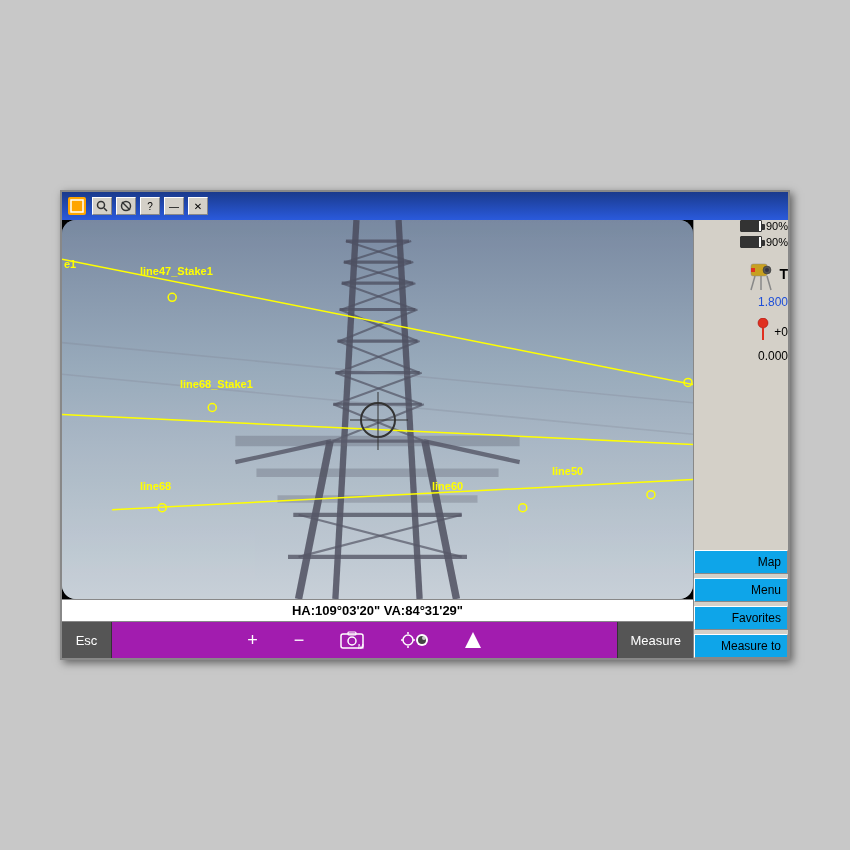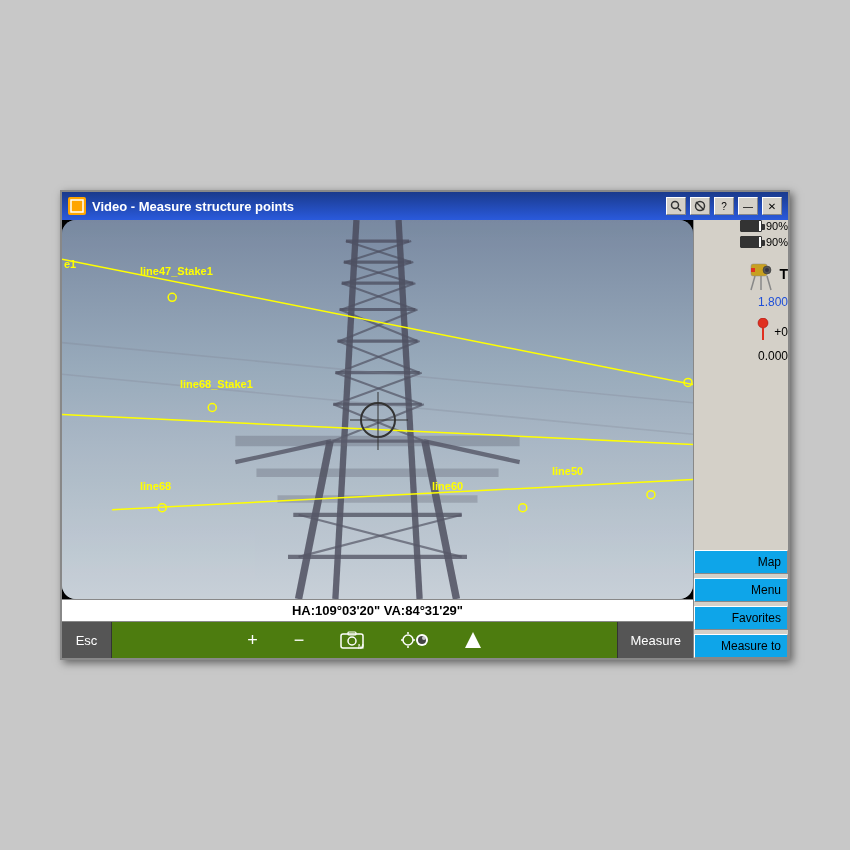--- a/index.html
+++ b/index.html
@@ -147,21 +147,21 @@
       border-top: 1px solid #888;
       border-bottom: 1px solid #888;
       text-align: center;
       font-size: 13px;
       font-weight: bold;
       padding: 3px 0;
       color: #000;
     }
 
     .bottom-toolbar {
-      background: #4d7c0f;
+      background: #a21caf;
       display: flex;
       align-items: center;
       height: 36px;
       flex-shrink: 0;
     }
 
     .esc-btn {
       background: #555;
       color: white;
       padding: 4px 12px;
@@ -317,21 +317,20 @@
 
 <div class="window">
 
   <div class="title-bar">
     <div class="title-bar-icon">
       <svg width="14" height="14" viewBox="0 0 14 14">
         <rect x="1" y="1" width="12" height="12" fill="none" stroke="white" stroke-width="1.5"></rect>
         <circle cx="7" cy="7" r="3" fill="orange"></circle>
       </svg>
     </div>
-    <span class="title-bar-text">Video - Measure structure points</span>
     <div class="title-bar-controls">
       <div class="title-icon-btn">
         <svg width="12" height="12" viewBox="0 0 12 12">
           <circle cx="5" cy="5" r="3.5" fill="none" stroke="#333" stroke-width="1.5"></circle>
           <line x1="8" y1="8" x2="11" y2="11" stroke="#333" stroke-width="1.5"></line>
         </svg>
       </div>
       <div class="title-icon-btn">
         <svg width="12" height="12" viewBox="0 0 12 12">
           <circle cx="6" cy="6" r="4.5" fill="none" stroke="#333" stroke-width="1.5"></circle>

